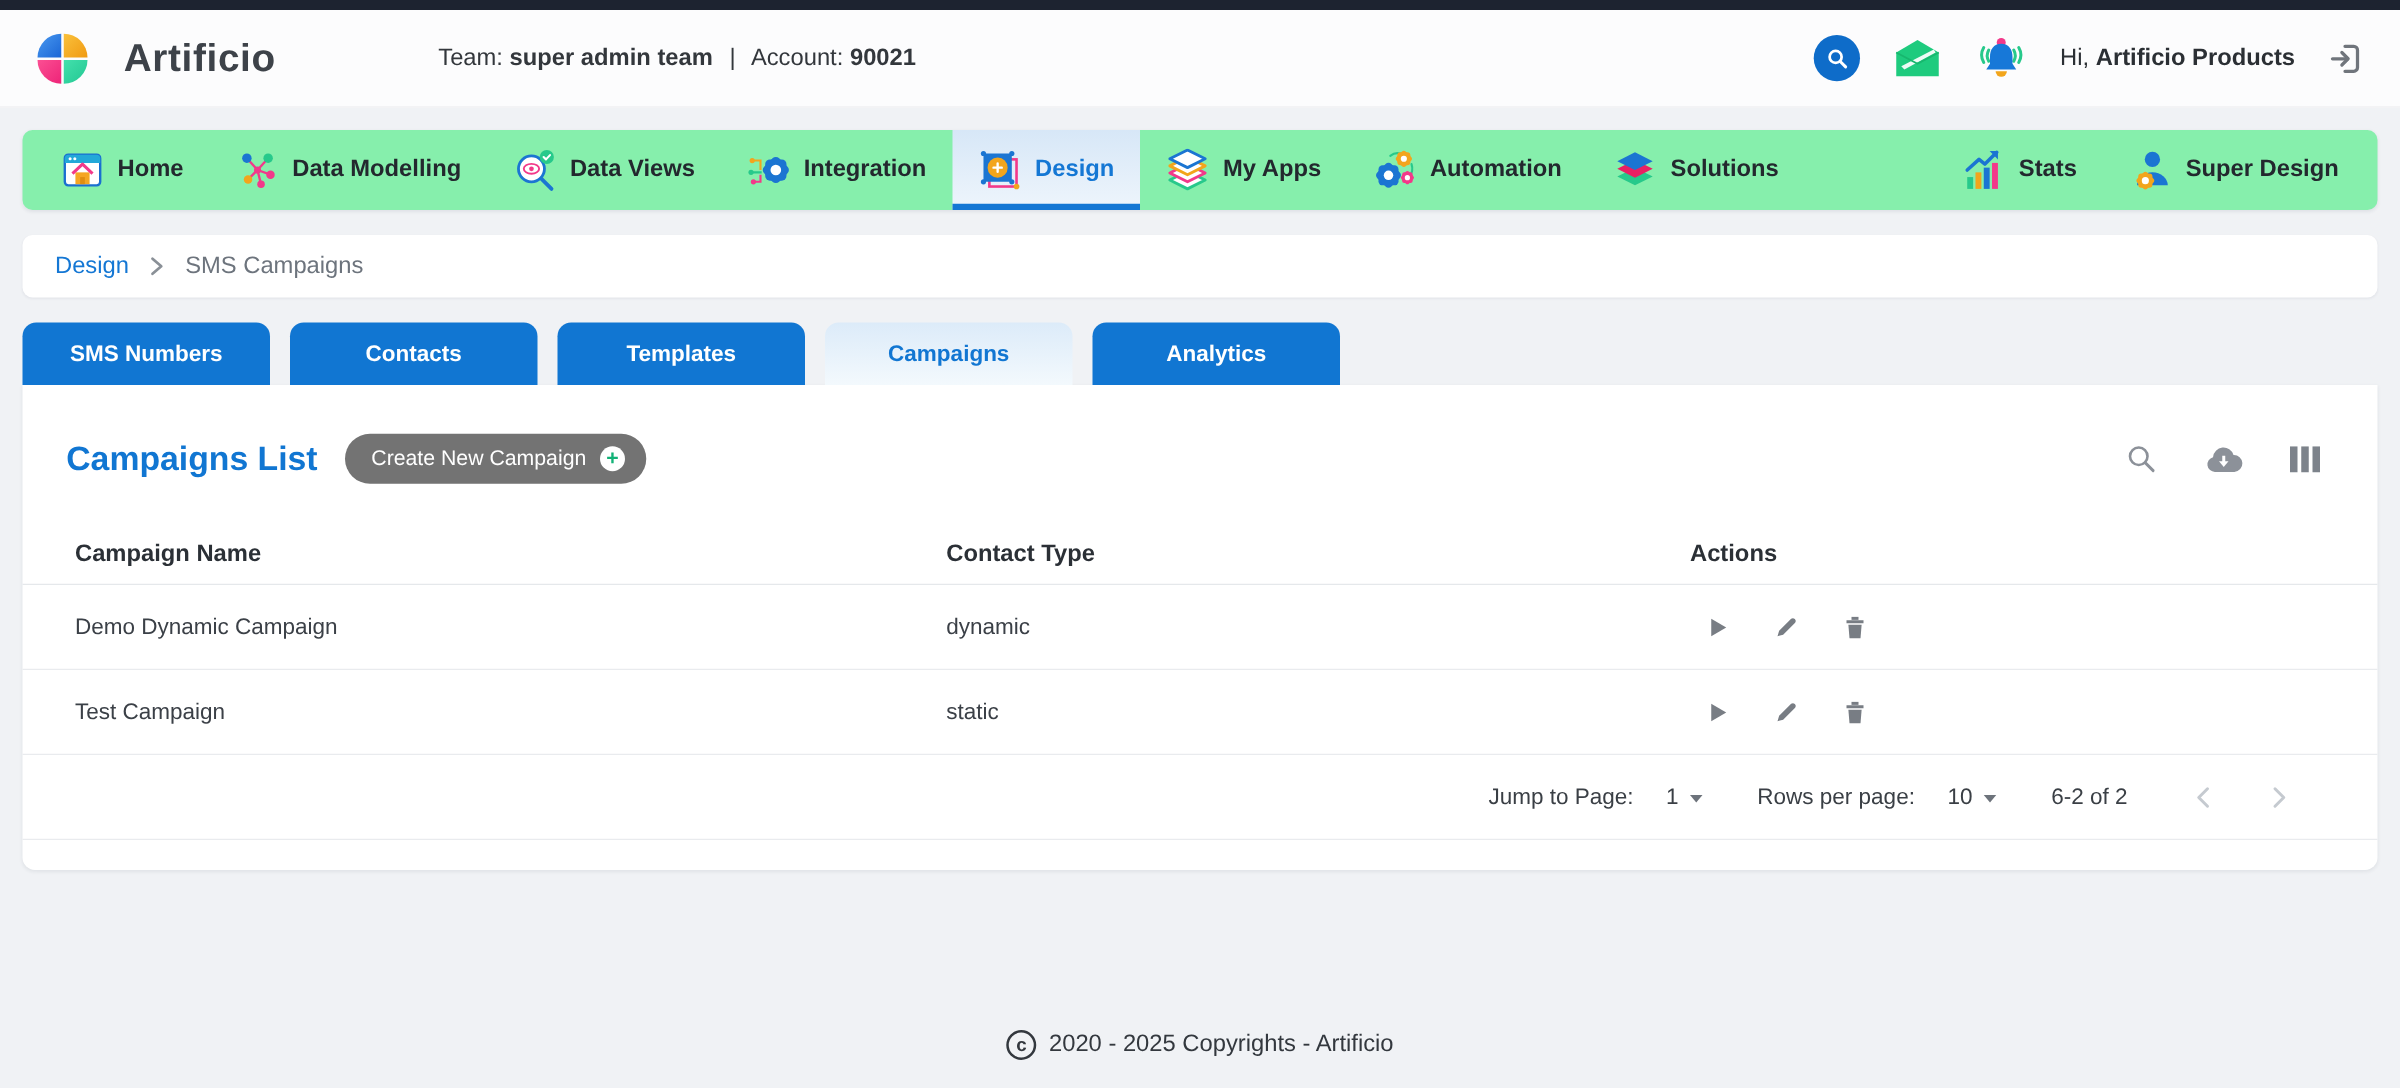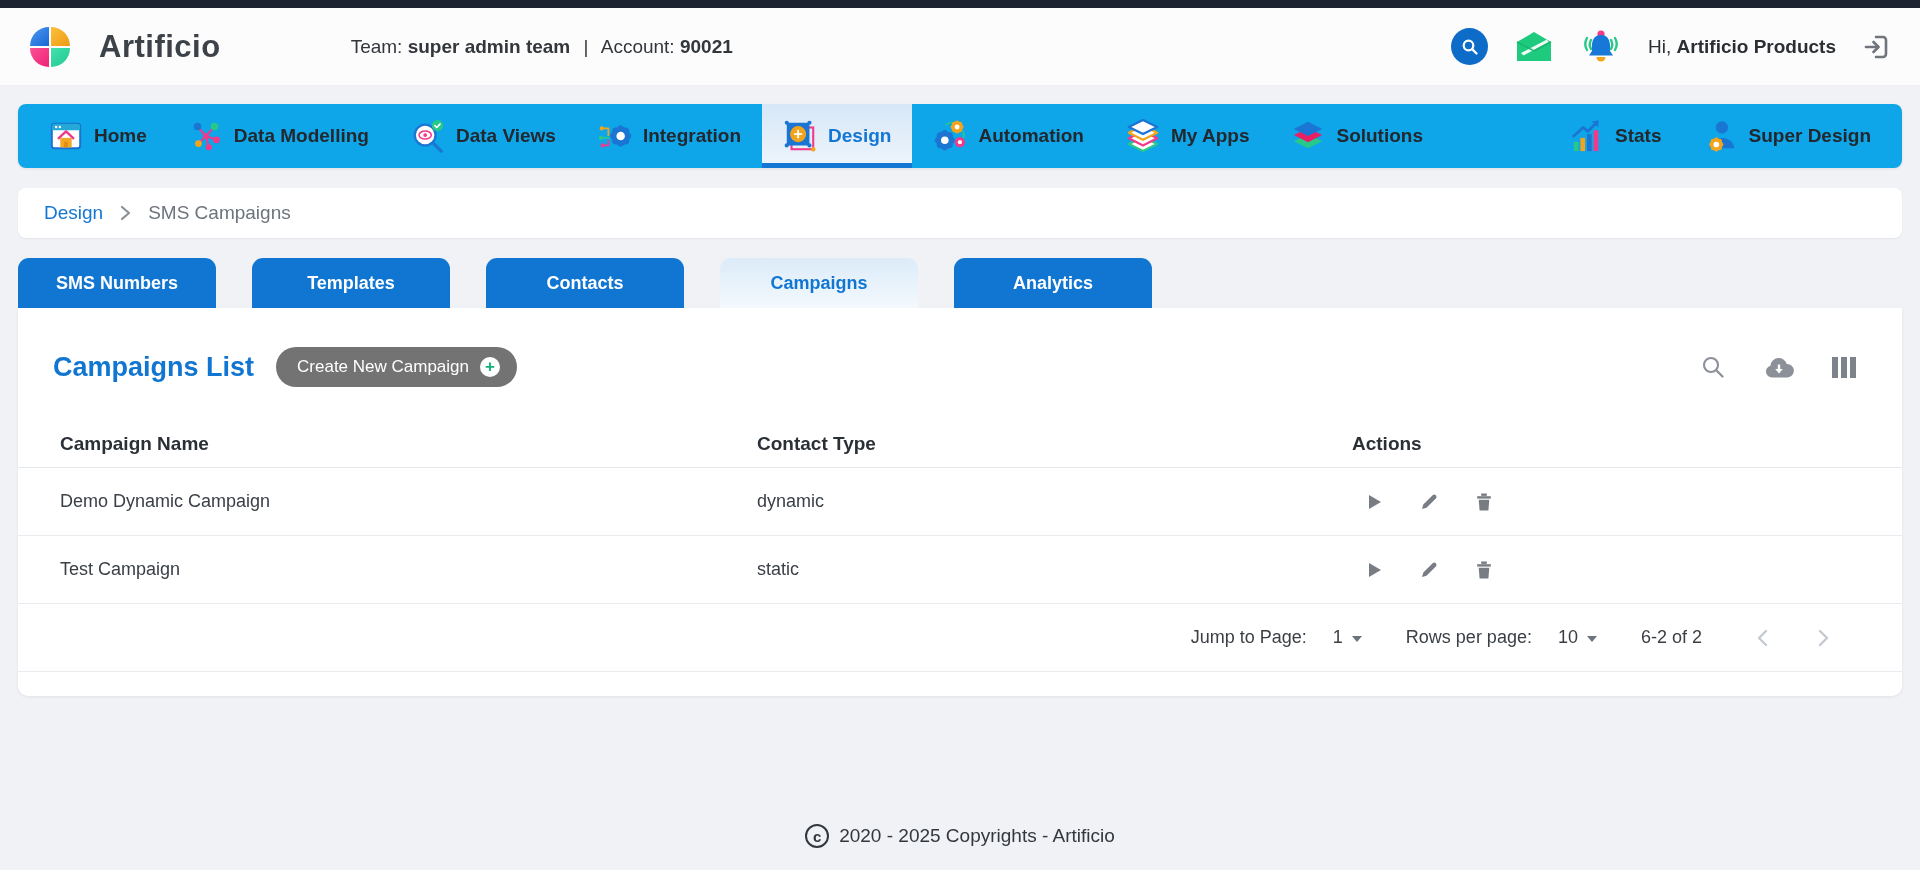--- a/index.html
+++ b/index.html
@@ -30,21 +30,21 @@
   .header-right { margin-left:auto; display:flex; align-items:center; gap:26px; }
   .search-circle {
     width:37px; height:37px; border-radius:50%; background:#0e6cc9;
     display:flex; align-items:center; justify-content:center; cursor:pointer;
   }
   .greeting { font-size:19px; color:#2b2f34; white-space:nowrap; }
   .greeting b { font-weight:700; }
   .icon-btn { display:flex; align-items:center; justify-content:center; cursor:pointer; }
   
   .nav {
-    margin:18px 18px 0; height:64px; background:#0ea5e9; border-radius:8px;
+    margin:18px 18px 0; height:64px; background:#86efac; border-radius:8px;
     box-shadow:0 1px 3px rgba(30,40,60,.08); display:flex; align-items:stretch;
     padding:0 10px;
   }
   .nav-item {
     display:flex; align-items:center; gap:11px; padding:0 21px;
     font-size:19px; font-weight:600; color:#23282e; position:relative; cursor:pointer;
     white-space:nowrap;
   }
   .nav-item.active {
     background:linear-gradient(180deg,#d7e7f7,#eef5fc);
@@ -56,21 +56,21 @@
   .nav-spacer { flex:1; }
   
   .breadcrumb {
     margin:20px 18px 0; height:50px; background:#ffffff; border-radius:8px;
     box-shadow:0 1px 2px rgba(30,40,60,.06); display:flex; align-items:center;
     padding:0 26px; gap:17px; font-size:19px;
   }
   .crumb-link { color:#1477d4; cursor:pointer; }
   .crumb-current { color:#6d747d; }
   
-  .tabs { margin:20px 18px 0; display:flex; gap:36px; height:50px; }
+  .tabs { margin:20px 18px 0; display:flex; gap:16px; height:50px; }
   .tab {
     width:198px; background:#1176d2; color:#ffffff; font-size:18px; font-weight:700;
     border-radius:11px 11px 0 0; display:flex; align-items:center; justify-content:center;
     cursor:pointer;
   }
   .tab.active {
     background:linear-gradient(180deg,#dcebf9,#f3f9fd);
     color:#1176d2;
   }
   
@@ -273,20 +273,31 @@
             <circle cx="28" cy="4" r="2.2"></circle>
             <circle cx="4" cy="28" r="2.2"></circle>
             <circle cx="28" cy="28" r="2.2"></circle>
           </g>
         </svg>
     </span>
     <span>Design</span>
   </div>
   <div class="nav-item">
     <span>
+      <svg width="34" height="34" viewBox="0 0 36 36" fill="#ffffff" stroke-width="2.4" stroke-linejoin="round">
+          <path d="M18 19 L33 26.5 L18 34 L3 26.5 Z" stroke="#27c98b"></path>
+          <path d="M18 13 L33 20.5 L18 28 L3 20.5 Z" stroke="#f2398a"></path>
+          <path d="M18 7 L33 14.5 L18 22 L3 14.5 Z" stroke="#f2a51c"></path>
+          <path d="M18 1 L33 8.5 L18 16 L3 8.5 Z" stroke="#1b75d2"></path>
+        </svg>
+    </span>
+    <span>My Apps</span>
+  </div>
+  <div class="nav-item">
+    <span>
       <svg width="34" height="34" viewBox="0 0 36 36">
           <path d="M14 6 q5 -4 11 -1" fill="none" stroke="#27c98b" stroke-width="1.8" stroke-linecap="round"></path>
           <path d="M32 13 q2 6 -2 11" fill="none" stroke="#27c98b" stroke-width="1.8" stroke-linecap="round"></path>
           <g fill="#f2a51c">
             <rect x="20" y="3" width="11" height="11" rx="2.5"></rect>
             <rect x="20" y="3" width="11" height="11" rx="2.5" transform="rotate(45 25.5 8.5)"></rect>
           </g>
           <circle cx="25.5" cy="8.5" r="2.6" fill="#ffffff"></circle>
           <g fill="#1b75d2">
             <rect x="4" y="14" width="17" height="17" rx="3.5"></rect>
@@ -294,31 +305,20 @@
           </g>
           <circle cx="12.5" cy="22.5" r="4" fill="#ffffff"></circle>
           <g fill="#f2398a">
             <rect x="24" y="20" width="9" height="9" rx="2"></rect>
             <rect x="24" y="20" width="9" height="9" rx="2" transform="rotate(45 28.5 24.5)"></rect>
           </g>
           <circle cx="28.5" cy="24.5" r="2.2" fill="#ffffff"></circle>
         </svg>
     </span>
     <span>Automation</span>
-  </div>
-  <div class="nav-item">
-    <span>
-      <svg width="34" height="34" viewBox="0 0 36 36" fill="#ffffff" stroke-width="2.4" stroke-linejoin="round">
-          <path d="M18 19 L33 26.5 L18 34 L3 26.5 Z" stroke="#27c98b"></path>
-          <path d="M18 13 L33 20.5 L18 28 L3 20.5 Z" stroke="#f2398a"></path>
-          <path d="M18 7 L33 14.5 L18 22 L3 14.5 Z" stroke="#f2a51c"></path>
-          <path d="M18 1 L33 8.5 L18 16 L3 8.5 Z" stroke="#1b75d2"></path>
-        </svg>
-    </span>
-    <span>My Apps</span>
   </div>
   <div class="nav-item">
     <span>
       <svg width="34" height="34" viewBox="0 0 36 36" stroke-linejoin="round">
           <path d="M18 16 L33 23.5 L18 31 L3 23.5 Z" fill="#27c98b"></path>
           <path d="M18 9.5 L33 17 L18 24.5 L3 17 Z" fill="#e91f63"></path>
           <path d="M18 3 L33 10.5 L18 18 L3 10.5 Z" fill="#1b75d2"></path>
         </svg>
     </span>
     <span>Solutions</span>
@@ -358,22 +358,22 @@
   <span>
     <svg width="11" height="16" viewBox="0 0 11 16" fill="none" stroke="#8a9097" stroke-width="2.2" stroke-linecap="round" stroke-linejoin="round">
         <path d="M2 2 L9 8 L2 14"></path>
       </svg>
   </span>
   <span class="crumb-current">SMS Campaigns</span>
 </div>
 
 <div class="tabs">
   <div class="tab">SMS Numbers</div>
+  <div class="tab">Contacts</div>
   <div class="tab">Templates</div>
-  <div class="tab">Contacts</div>
   <div class="tab active">Campaigns</div>
   <div class="tab">Analytics</div>
 </div>
 
 <div class="card">
 
   <div class="list-header">
     <span class="list-title">Campaigns List</span>
     <button class="create-btn">
       <span>Create New Campaign</span>

